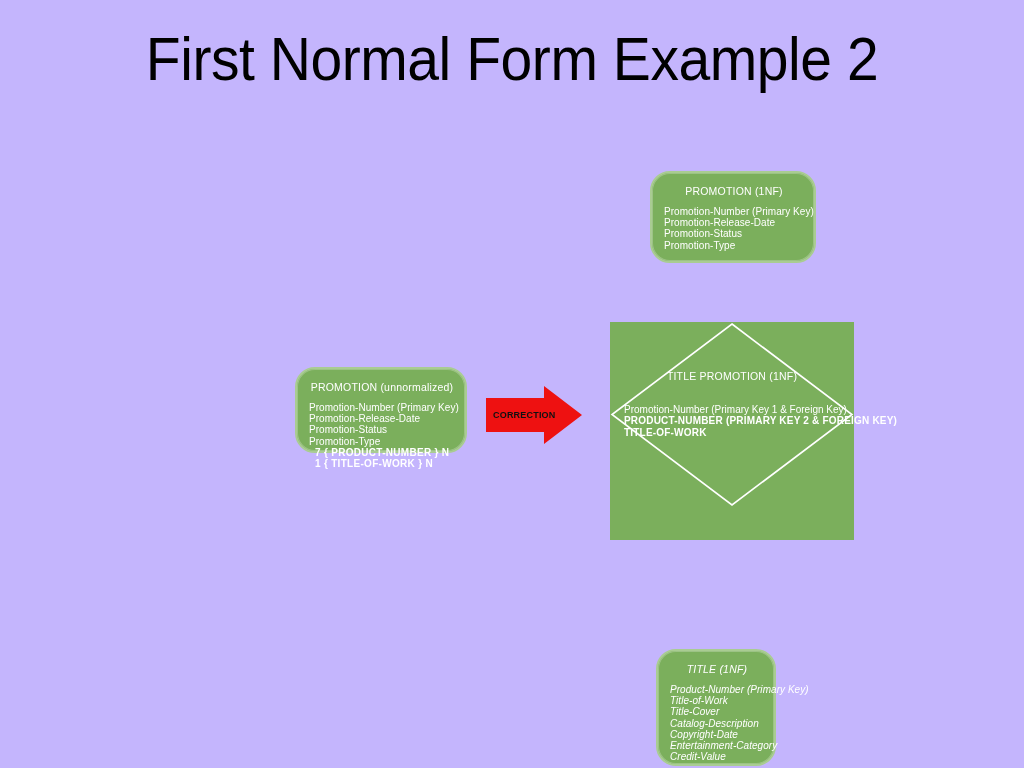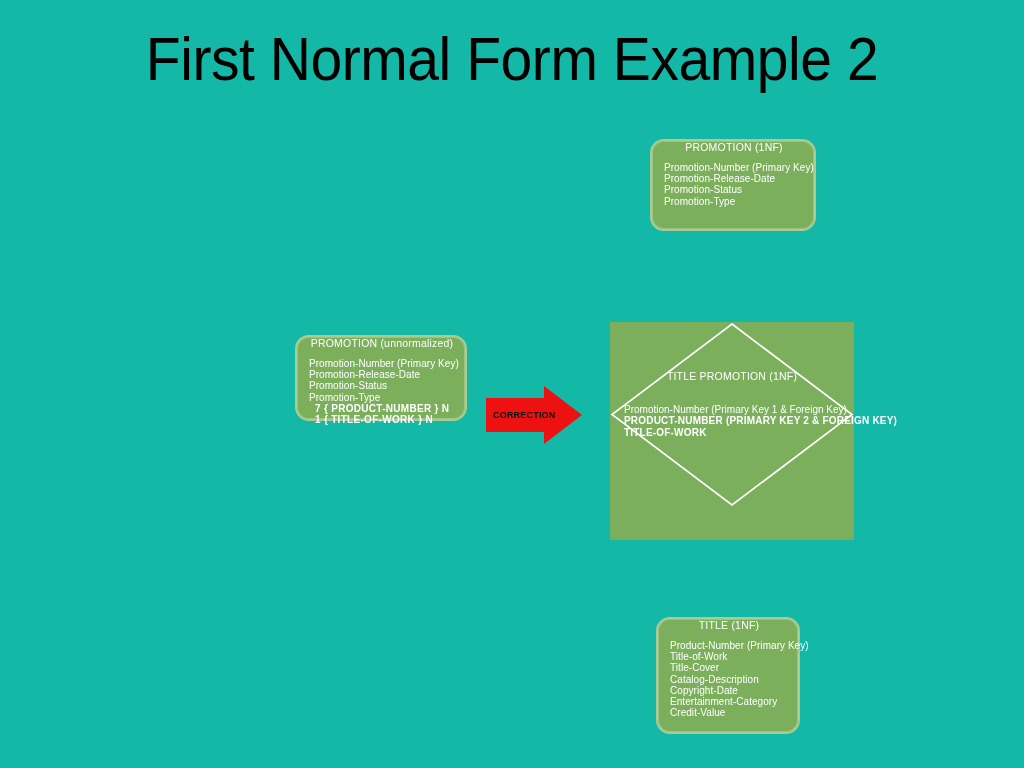--- a/index.html
+++ b/index.html
@@ -6,21 +6,21 @@
   html, body {
     margin: 0; padding: 0;
     width: 1024px; height: 768px;
     background: #ffffff;
     font-family: "Liberation Sans", sans-serif;
     overflow: hidden;
   }
   #slide {
     position: relative;
     width: 1024px; height: 768px;
-    background: #14b8a6;
+    background: #c4b5fd;
   }
 
   
   #slide-title {
     position: absolute;
     left: 0; top: 28px;
     width: 1024px;
     text-align: center;
     font-family: "Liberation Sans", sans-serif;
     font-size: 62px;
@@ -31,24 +31,25 @@
     transform: scaleX(0.92);
     transform-origin: center top;
     white-space: nowrap;
   }
 
   
   .entity {
     position: absolute;
     background: #7BAF5C;
     border: 2px solid #A9CC92;
-    border-radius: 14px;
+    border-radius: 20px;
     box-shadow: 0 0 0 1px rgba(255,255,255,0.25) inset;
-    padding: 0 10px 8px 12px;
-    color: #ffffff;
+    padding: 12px 10px 8px 12px;
+    color: #ffffff;
+    margin-top: 32px;
   }
   .entity .ent-title {
     text-align: center;
     font-size: 10.5px;
     font-weight: 400;
     color: #ffffff;
     letter-spacing: 0.2px;
     margin-bottom: 9px;
     white-space: nowrap;
   }
@@ -71,21 +72,21 @@
   #box-unnormalized {
     left: 295px; top: 335px;
     width: 172px; height: 86px;
   }
   #box-promotion-1nf {
     left: 650px; top: 139px;
     width: 166px; height: 92px;
   }
   #box-title-1nf {
     left: 656px; top: 617px;
-    width: 144px; height: 117px;
+    width: 120px; height: 117px; font-style: italic;
   }
 
   
   #rel-title-promotion {
     position: absolute;
     left: 610px; top: 322px;
     width: 244px; height: 218px;
     background: #7BAF5C;
   }
   #rel-title-promotion .diamond {

